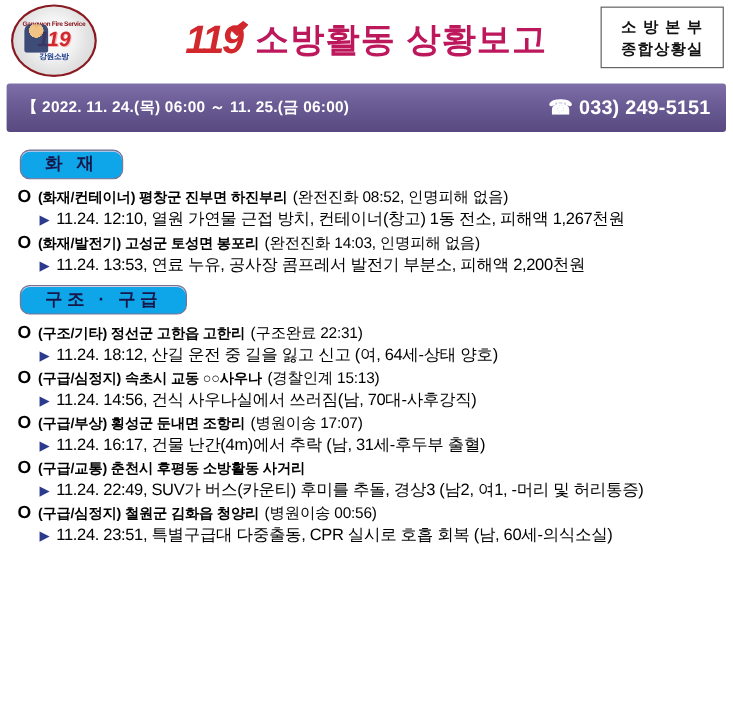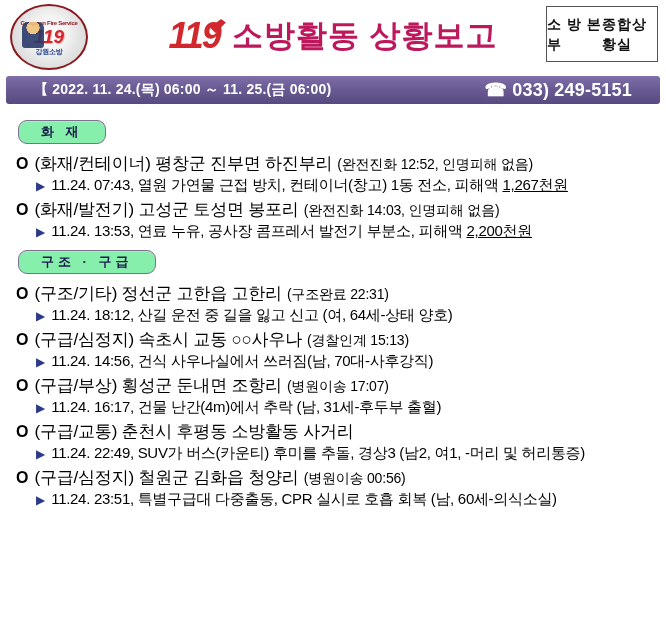--- a/index.html
+++ b/index.html
@@ -106,66 +106,67 @@
   }
   .org-box {
     position: absolute;
     right: 8px;
     top: 6px;
     width: 112px;
     height: 56px;
     border: 1px solid #555555;
     box-sizing: border-box;
     display: flex;
+    flex-direction: column;
     align-items: center;
     justify-content: center;
     line-height: 1.45;
   }
   .org-box div {
     font-size: 14px;
     font-weight: bold;
     letter-spacing: 1px;
     color: #111111;
   }
 
   
   .bar {
     margin: 4px 6px 0 6px;
-    height: 28px;
+    height: 44px;
     background: linear-gradient(#7f6fa8, #6a5b94 45%, #584a80);
     border-radius: 3px;
     display: flex;
     align-items: center;
     justify-content: space-between;
-    padding: 0 28px;
+    padding: 0 14px;
     box-sizing: border-box;
     color: #ffffff;
   }
   .bar .period {
     font-size: 14px;
     font-weight: bold;
     letter-spacing: 0.2px;
   }
   .bar .phone {
     font-size: 18px;
     font-weight: bold;
     letter-spacing: 0.2px;
   }
 
   
   .content {
     padding: 14px 10px 0 14px;
   }
   .section-label {
     display: inline-block;
-    background: #86efac;
+    background: #0ea5e9;
     border: 1px solid #7d7190;
     border-radius: 9px;
     padding: 2px 22px;
-    font-size: 13px;
+    font-size: 16px;
     font-weight: bold;
     color: #17174a;
     letter-spacing: 4px;
     margin: 2px 0 6px 4px;
     box-shadow: inset 0 1px 0 #d6cfe2;
     text-align: center;
   }
   .section-label.gap {
     margin-top: 6px;
   }
@@ -176,22 +177,22 @@
     margin: 2px 0 1px 2px;
     white-space: nowrap;
   }
   .item .circle {
     font-size: 16px;
     font-weight: bold;
     margin-right: 6px;
     line-height: 1;
   }
   .item .headline {
-    font-size: 17px;
-    font-weight: normal;
+    font-size: 13px;
+    font-weight: bold;
     letter-spacing: -0.2px;
   }
   .item .paren {
     font-size: 14px;
     font-weight: normal;
     margin-left: 5px;
     letter-spacing: -0.2px;
   }
   .detail {
     display: flex;
@@ -202,21 +203,20 @@
   .detail .tri {
     color: #2b3a8c;
     font-size: 12px;
     margin-right: 6px;
   }
   .detail .dtext {
     font-size: 15px;
     letter-spacing: -0.3px;
   }
   .u {
-    text-decoration: underline;
   }
 </style>
 </head>
 <body>
 
 <div class="header">
 
   <div class="emblem">
     <div class="emb-fig"></div>
     <div class="emb-top">Gangwon Fire Service</div>
@@ -244,26 +244,26 @@
 </div>
 
 <div class="content">
 
   
   <div class="section-label">화  재</div>
 
   <div class="item">
     <span class="circle">O</span>
     <span class="headline">(화재/컨테이너) 평창군 진부면 하진부리</span>
-    <span class="paren">(완전진화 12:52, 인명피해 없음)</span>
+    <span class="paren">(완전진화 08:52, 인명피해 없음)</span>
   </div>
   <div class="detail">
     <span class="tri">▶</span>
     <span class="dtext">
-      <span>11.24. 07:43, 열원 가연물 근접 방치, 컨테이너(창고) 1동 전소, 피해액 </span><span class="u">1,267천원</span>
+      <span>11.24. 12:10, 열원 가연물 근접 방치, 컨테이너(창고) 1동 전소, 피해액 </span><span class="u">1,267천원</span>
     </span>
   </div>
 
   <div class="item">
     <span class="circle">O</span>
     <span class="headline">(화재/발전기) 고성군 토성면 봉포리</span>
     <span class="paren">(완전진화 14:03, 인명피해 없음)</span>
   </div>
   <div class="detail">
     <span class="tri">▶</span>

